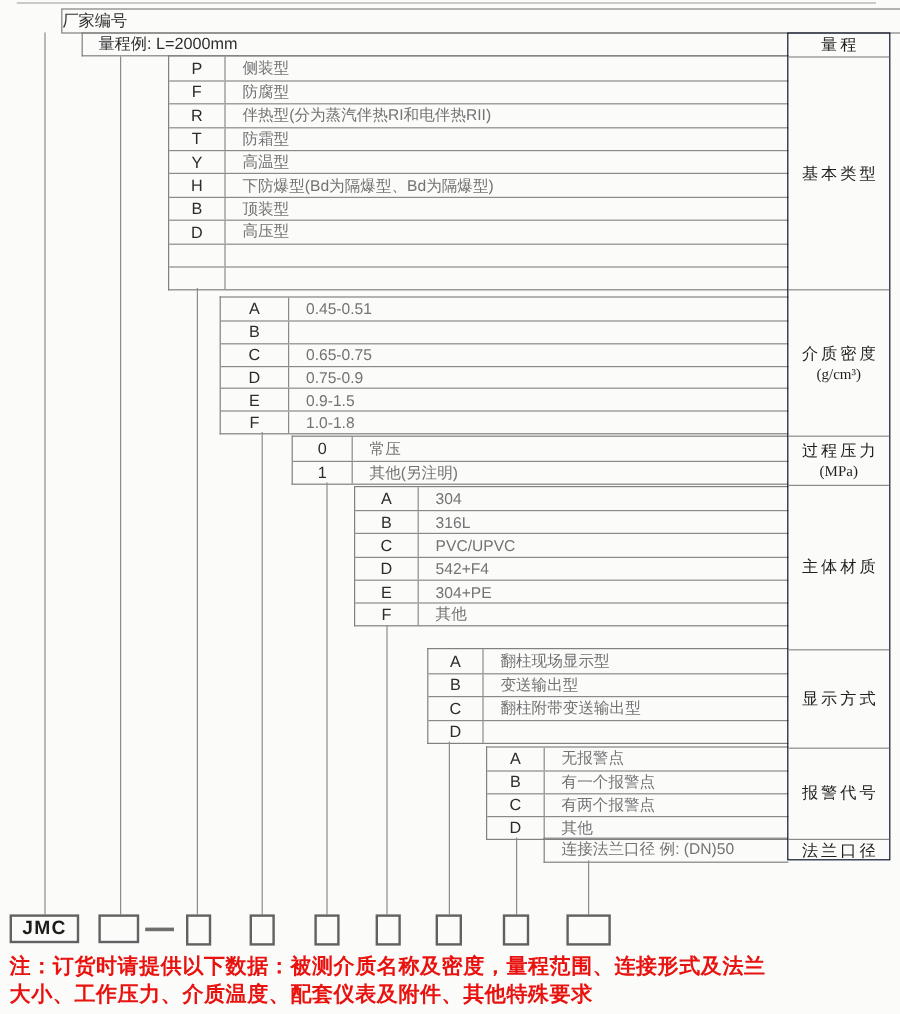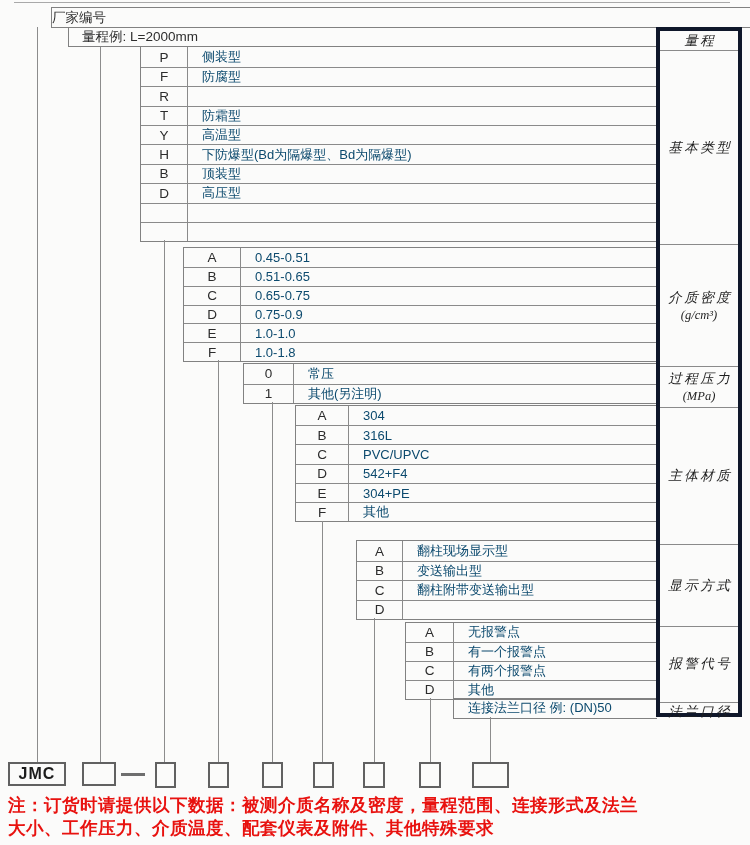--- a/index.html
+++ b/index.html
@@ -20,23 +20,23 @@
   .sec-table{position:absolute;box-sizing:border-box;border:1px solid #818181;border-right:none;}
   .sec-row{display:flex;box-sizing:border-box;}
   .sec-row + .sec-row{border-top:1px solid #8a8a8a;}
   .code-cell{
     box-sizing:border-box;border-right:1px solid #8a8a8a;
     display:flex;align-items:center;justify-content:center;
     font-size:13.5px;color:#2c2c2c;
   }
   .desc-cell{
     flex:1;display:flex;align-items:center;padding-left:14px;
-    font-size:13px;color:#0c4a6e;white-space:nowrap;overflow:hidden;
-  }
-  .cat-strip{position:absolute;box-sizing:border-box;border:4px solid #0f172a;background:transparent;font-style:italic;}
+    font-size:13px;color:#737373;white-space:nowrap;overflow:hidden;
+  }
+  .cat-strip{position:absolute;box-sizing:border-box;border:1px solid #0f172a;background:transparent;}
   .cat-cell{
     box-sizing:border-box;display:flex;flex-direction:column;align-items:center;justify-content:center;
     font-family:"Liberation Serif","DejaVu Serif",serif;
     font-size:13.5px;color:#1f1f1f;letter-spacing:2.5px;text-indent:2.5px;
   }
   .cat-cell + .cat-cell{border-top:1px solid #8a8a8a;}
   .cat-unit{font-size:12.5px;letter-spacing:0;text-indent:0;margin-top:1px;}
   .vline{position:absolute;width:1px;background:#8c8c8c;}
   .model-box{position:absolute;box-sizing:border-box;border:2px solid #616161;background:transparent;}
   .prefix-box{display:flex;align-items:center;justify-content:center;
@@ -66,20 +66,21 @@
       <div class="sec-row" style="height: 19.4px;">
         <div class="code-cell" style="width: 47px;">P</div>
         <div class="desc-cell">侧装型</div>
       </div>
       <div class="sec-row" style="height: 19.4px;">
         <div class="code-cell" style="width: 47px;">F</div>
         <div class="desc-cell">防腐型</div>
       </div>
       <div class="sec-row" style="height: 19.4px;">
         <div class="code-cell" style="width: 47px;">R</div>
+        <div class="desc-cell">伴热型(分为蒸汽伴热RI和电伴热RII)</div>
       </div>
       <div class="sec-row" style="height: 19.4px;">
         <div class="code-cell" style="width: 47px;">T</div>
         <div class="desc-cell">防霜型</div>
       </div>
       <div class="sec-row" style="height: 19.4px;">
         <div class="code-cell" style="width: 47px;">Y</div>
         <div class="desc-cell">高温型</div>
       </div>
       <div class="sec-row" style="height: 19.4px;">
@@ -103,33 +104,32 @@
         <div class="desc-cell"></div>
       </div>
     </div>
     <div class="sec-table" style="left: 183px; top: 246.7px; width: 474px; height: 115.7px;">
       <div class="sec-row" style="height: 18.95px;">
         <div class="code-cell" style="width: 57px;">A</div>
         <div class="desc-cell">0.45-0.51</div>
       </div>
       <div class="sec-row" style="height: 18.95px;">
         <div class="code-cell" style="width: 57px;">B</div>
-        <div class="desc-cell">0.51-0.65</div>
       </div>
       <div class="sec-row" style="height: 18.95px;">
         <div class="code-cell" style="width: 57px;">C</div>
         <div class="desc-cell">0.65-0.75</div>
       </div>
       <div class="sec-row" style="height: 18.95px;">
         <div class="code-cell" style="width: 57px;">D</div>
         <div class="desc-cell">0.75-0.9</div>
       </div>
       <div class="sec-row" style="height: 18.95px;">
         <div class="code-cell" style="width: 57px;">E</div>
-        <div class="desc-cell">1.0-1.0</div>
+        <div class="desc-cell">0.9-1.5</div>
       </div>
       <div class="sec-row" style="height: 18.95px;">
         <div class="code-cell" style="width: 57px;">F</div>
         <div class="desc-cell">1.0-1.8</div>
       </div>
     </div>
     <div class="sec-table" style="left: 243px; top: 363.3px; width: 414px; height: 40.8px;">
       <div class="sec-row" style="height: 19.4px;">
         <div class="code-cell" style="width: 50px;">0</div>
         <div class="desc-cell">常压</div>

